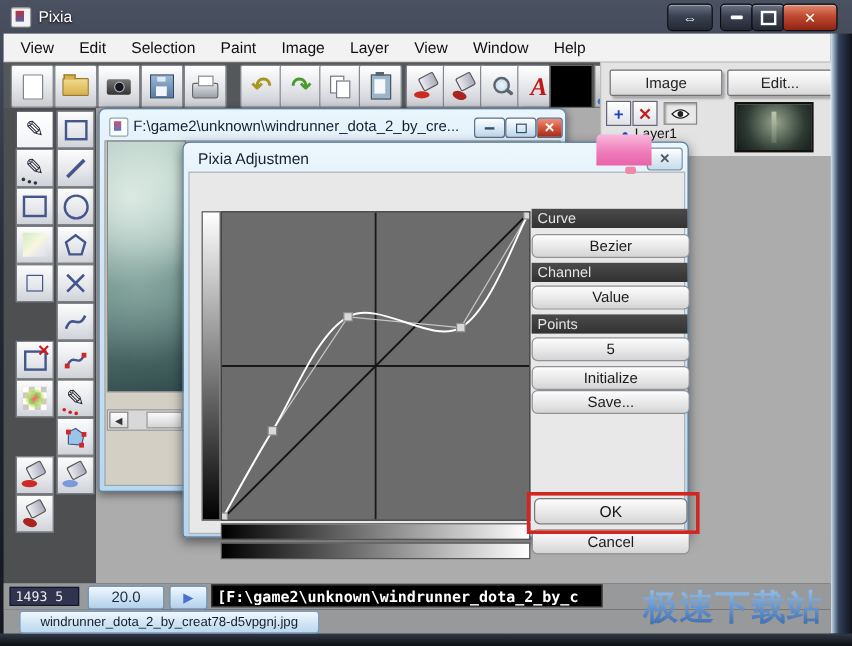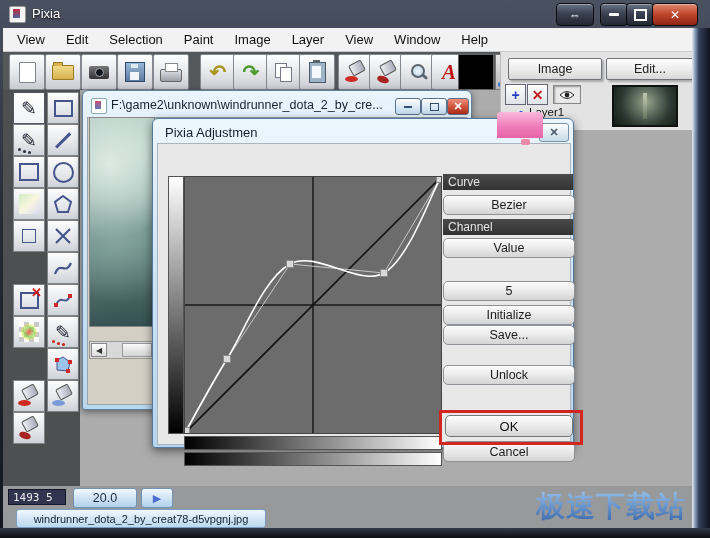--- a/index.html
+++ b/index.html
@@ -382,40 +382,41 @@
             <rect x="251.5" y="-1.5" width="7" height="7" fill="#d9d9d9" stroke="#8a8a8a"></rect>
           </svg>
       </div>
       <div class="hstrip" style="top:292px"></div>
       <div class="hstrip" style="top:308px"></div>
 
       <div class="dbar" style="top:30px">Curve</div>
       <div class="dbtn" style="top:51px">Bezier</div>
       <div class="dbar" style="top:75px">Channel</div>
       <div class="dbtn" style="top:94px">Value</div>
+      <div class="dbar" style="top:118px">Points</div>
       <div class="dbtn" style="top:137px">5</div>
       <div class="dbtn" style="top:181px">Save...</div>
       <div class="dbtn" style="top:161px">Initialize</div>
-      <div class="dbtn" style="top:221px">Unlock</div>
       <div class="okwrap">
         <div class="okbtn">OK</div>
       </div>
       <div class="dbtn" style="top:297px;height:19px">Cancel</div>
     </div>
   </div>
 
   <div class="pink"></div>
   <div class="pinkdot"></div>
 
   <div class="statusbar">
     <div class="coords">1493 5</div>
     <div class="bluebtn" style="left:70px;width:62px">20.0</div>
     <div class="bluebtn" style="left:138px;width:30px">
         <span style="color:#4a6fd0;font-size:11px">▶</span>
       </div>
+    <div class="pathfield">[F:\game2\unknown\windrunner_dota_2_by_c</div>
   </div>
 
   <div class="tabbar">
     <div class="tab">windrunner_dota_2_by_creat78-d5vpgnj.jpg</div>
   </div>
 
   <div class="rightborder"></div>
   <div class="bottomborder"></div>
   <div class="watermark">极速下载站</div>
 

